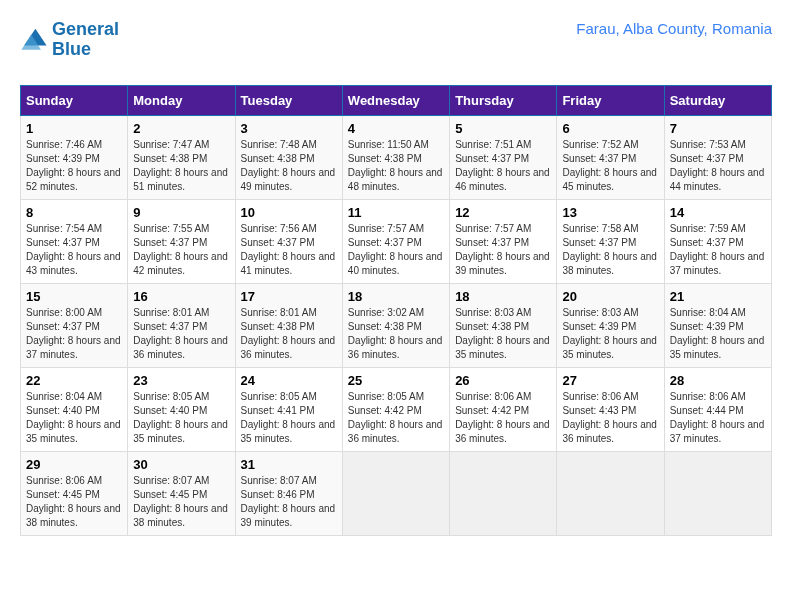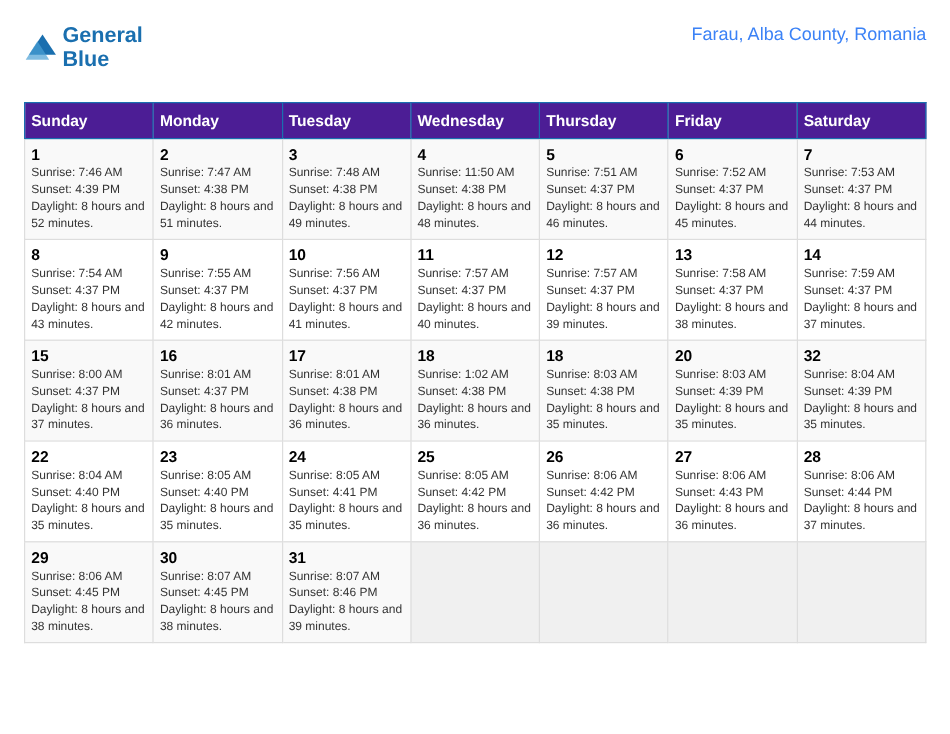--- a/index.html
+++ b/index.html
@@ -261,21 +261,21 @@
         <span class="day-num">17</span>
         <div class="day-info">
           <span>Sunrise: 8:01 AM</span><br>
           <span>Sunset: 4:38 PM</span><br>
           <span>Daylight: 8 hours and 36 minutes.</span>
         </div>
       </td>
         <td>
         <span class="day-num">18</span>
         <div class="day-info">
-          <span>Sunrise: 1:02 AM</span><br>
+          <span>Sunrise: 3:02 AM</span><br>
           <span>Sunset: 4:38 PM</span><br>
           <span>Daylight: 8 hours and 36 minutes.</span>
         </div>
       </td>
         <td>
         <span class="day-num">18</span>
         <div class="day-info">
           <span>Sunrise: 8:03 AM</span><br>
           <span>Sunset: 4:38 PM</span><br>
           <span>Daylight: 8 hours and 35 minutes.</span>
@@ -283,21 +283,21 @@
       </td>
         <td>
         <span class="day-num">20</span>
         <div class="day-info">
           <span>Sunrise: 8:03 AM</span><br>
           <span>Sunset: 4:39 PM</span><br>
           <span>Daylight: 8 hours and 35 minutes.</span>
         </div>
       </td>
         <td>
-        <span class="day-num">32</span>
+        <span class="day-num">21</span>
         <div class="day-info">
           <span>Sunrise: 8:04 AM</span><br>
           <span>Sunset: 4:39 PM</span><br>
           <span>Daylight: 8 hours and 35 minutes.</span>
         </div>
       </td>
       </tr>
       <tr>
         <td>
         <span class="day-num">22</span>

